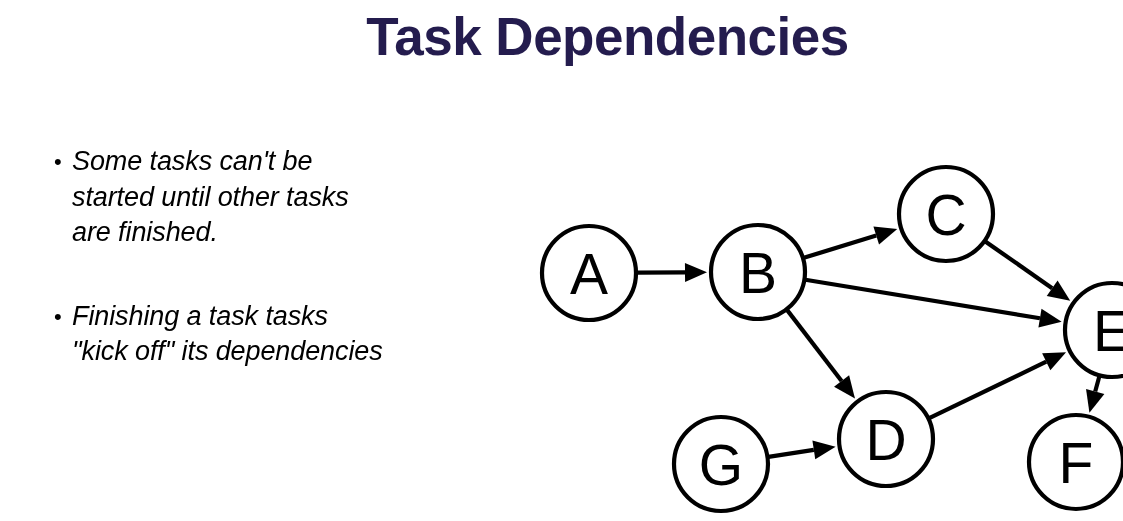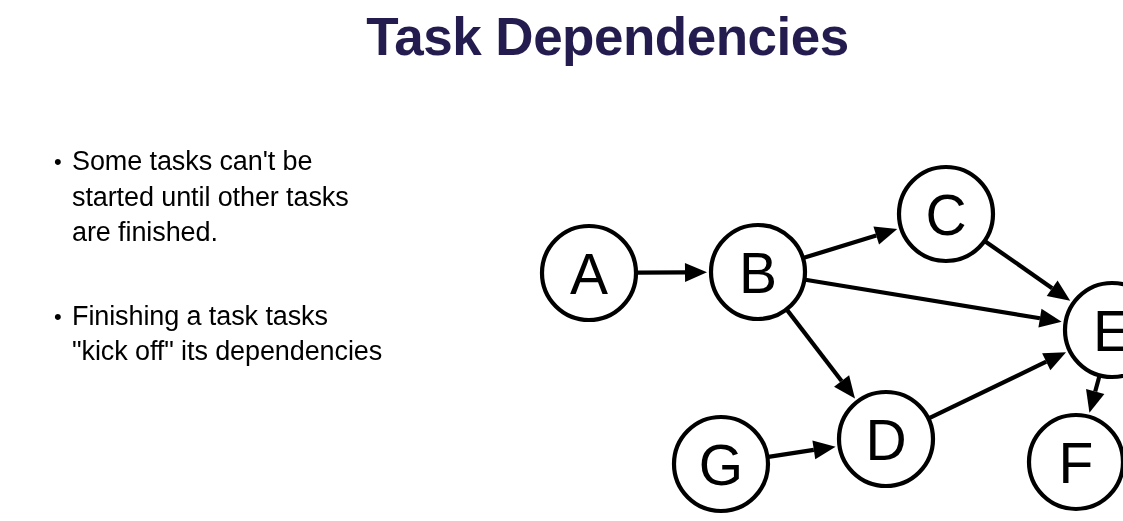--- a/index.html
+++ b/index.html
@@ -58,20 +58,21 @@
     left: 0;
     top: 0;
     font-size: 22px;
     line-height: 35.5px;
     color: #000000;
   }
   .bullet-text {
     display: block;
     padding-left: 18px;
     white-space: pre-line;
+    font-style: italic;
   }
   #graph-wrap {
     position: absolute;
     left: 0;
     top: 0;
     width: 1123px;
     height: 521px;
     pointer-events: none;
   }
   #graph-svg {

